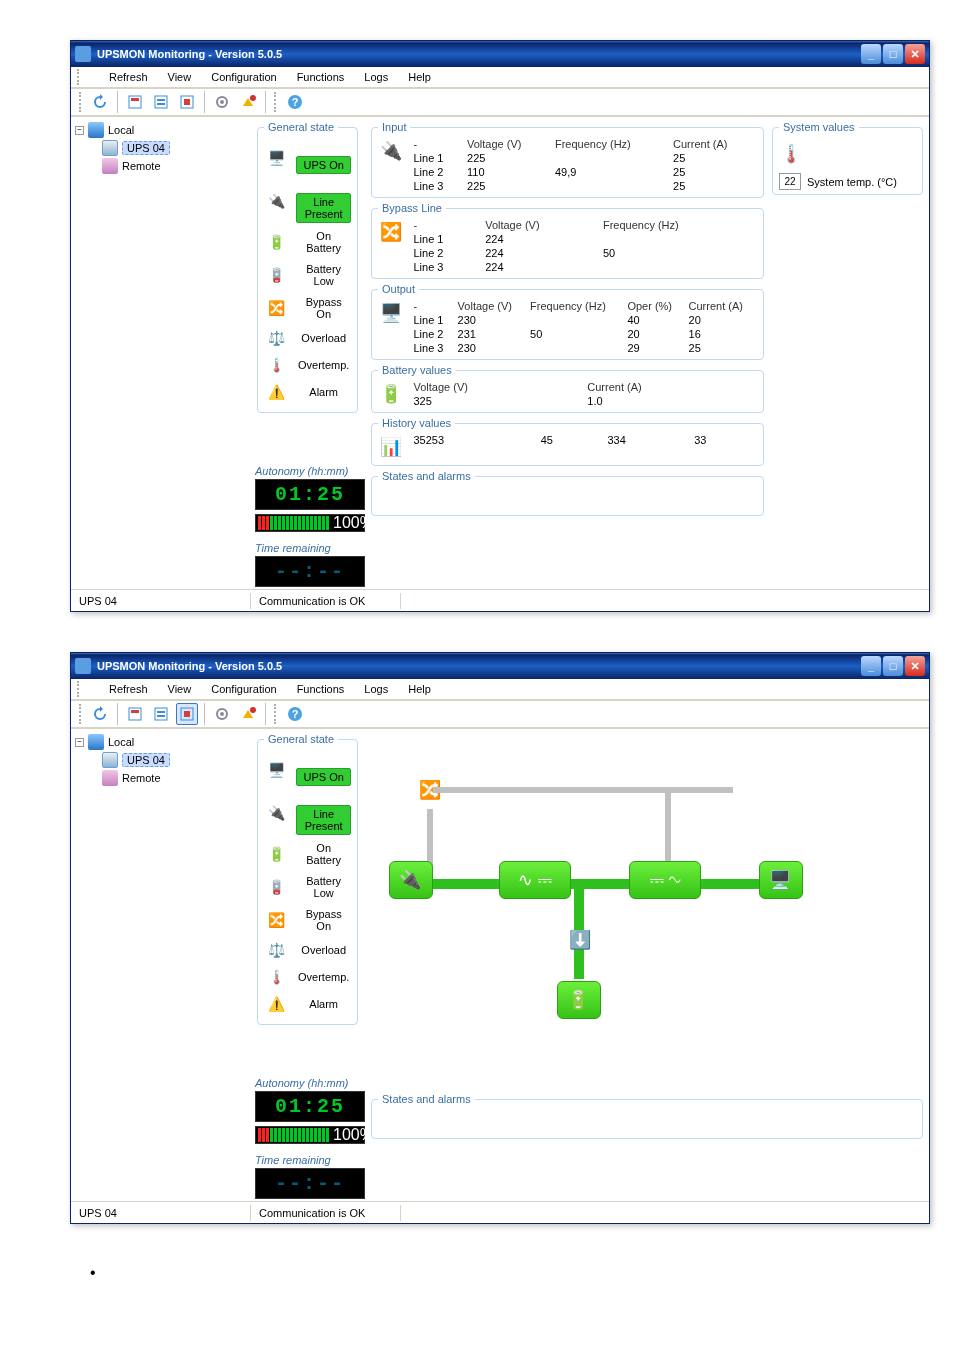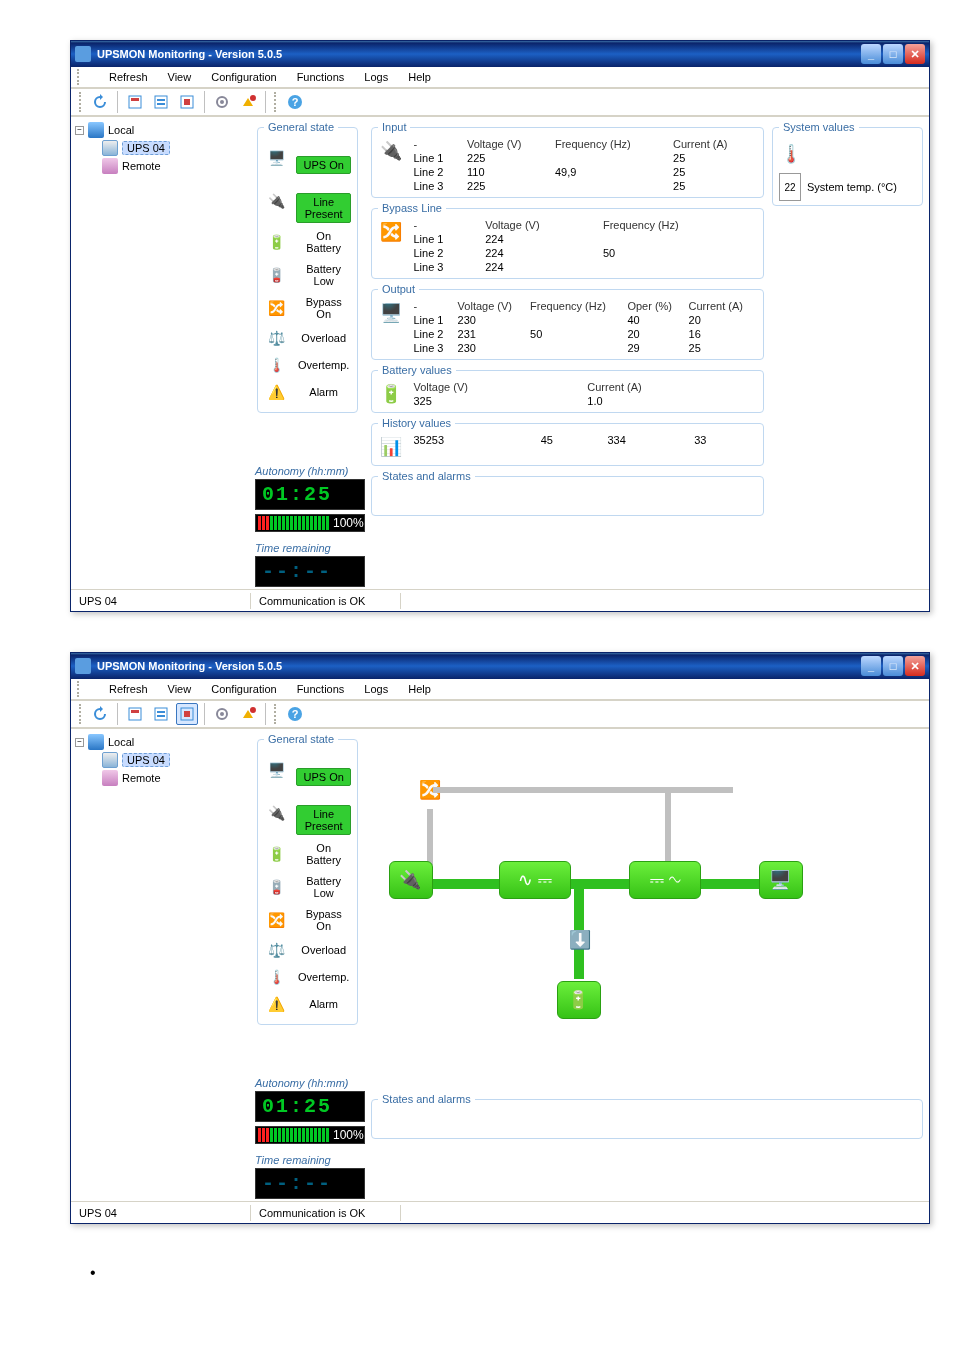--- a/index.html
+++ b/index.html
@@ -35,35 +35,35 @@
   .panels.nowrap{flex-wrap:nowrap;}
   fieldset{border:1px solid #c0d8f0;border-radius:4px;padding:4px 6px;margin:2px;background:#fff;}
   legend{color:#3a6ea5;font-size:11px;padding:0 4px;}
   .gs{width:100px;}
   .gs-item{display:flex;align-items:center;gap:6px;margin:5px 0;}
   .gs-ico{width:26px;height:22px;border-radius:3px;display:flex;align-items:center;justify-content:center;font-size:14px;}
   .gs-lbl{flex:1;text-align:center;padding:2px;border-radius:2px;}
   .gs-lbl.green{background:#32cd32;border:1px solid #2a9d2a;margin-top:14px;}
   .gs-lbl.plain{background:#fff;}
   .section-head{color:#3a6ea5;margin:20px 0 2px;font-style:italic;}
-  .lcd{background:#000;color:#00c823;font-family:"Courier New",monospace;font-size:20px;font-weight:bold;text-align:left;padding:3px 6px;border:1px solid #333;letter-spacing:2px;}
+  .lcd{background:#000;color:#00c823;font-family:"Courier New",monospace;font-size:20px;font-weight:bold;text-align:center;padding:3px 6px;border:1px solid #333;letter-spacing:2px;}
   .progbar{height:18px;background:#000;display:flex;align-items:center;padding:0 2px;border:1px solid #333;}
   .progcells{display:flex;gap:1px;flex:1;}
   .progcell{width:3px;height:14px;background:#00c823;}
   .progcell.r{background:#ff2020;}
-  .proglbl{color:#fff;font-size:12px;margin-left:4px;}
+  .proglbl{color:#fff;font-size:16px;margin-left:4px;}
   .col1{width:110px;display:flex;flex-direction:column;}
   .maincol{flex:1;display:flex;flex-direction:column;}
   .rightcol{width:155px;}
   table.dtbl{border-collapse:collapse;width:100%;}
   table.dtbl th,table.dtbl td{text-align:left;padding:1px 4px;font-size:11px;font-weight:normal;}
   table.dtbl th{color:#333;}
   .fico{width:30px;height:28px;float:left;margin-right:4px;display:flex;align-items:center;justify-content:center;font-size:18px;}
   .row-tbl{display:flex;align-items:flex-start;}
-  .tempbox{width:22px;height:28px;border:1px solid #999;display:inline-flex;align-items:center;justify-content:center;font-size:10px;background:#fff;}
+  .tempbox{width:22px;height:17px;border:1px solid #999;display:inline-flex;align-items:center;justify-content:center;font-size:10px;background:#fff;}
   .statusbar{height:22px;border-top:1px solid #d6d3c7;display:flex;align-items:center;background:#fff;font-size:11px;}
   .statusbar .cell{padding:2px 8px;border-right:1px solid #d6d3c7;}
   .statusbar .cell:first-child{width:180px;}
   .statusbar .cell.mid{width:150px;}
   
   .diagram{flex:1;position:relative;min-height:360px;}
   .dnode{position:absolute;width:44px;height:38px;border-radius:6px;display:flex;align-items:center;justify-content:center;font-size:18px;color:#fff;}
   .dnode.plain{background:transparent;}
   .dnode.green{background:linear-gradient(#6bef3b,#36c216);border:1px solid #2aa012;}
   .dnode.ctr{width:72px;justify-content:space-around;}

